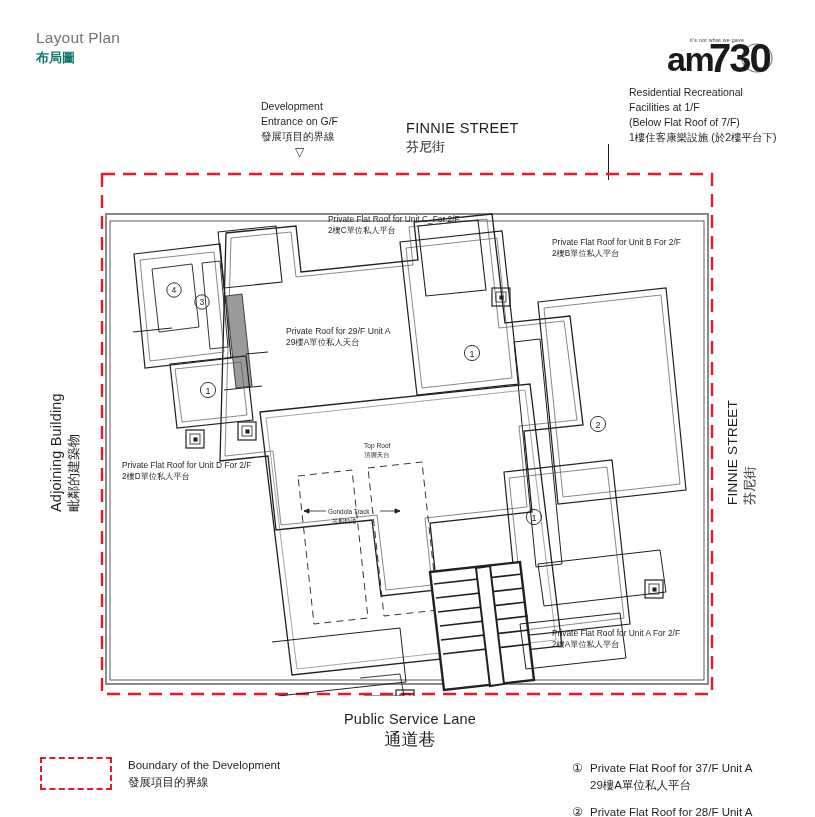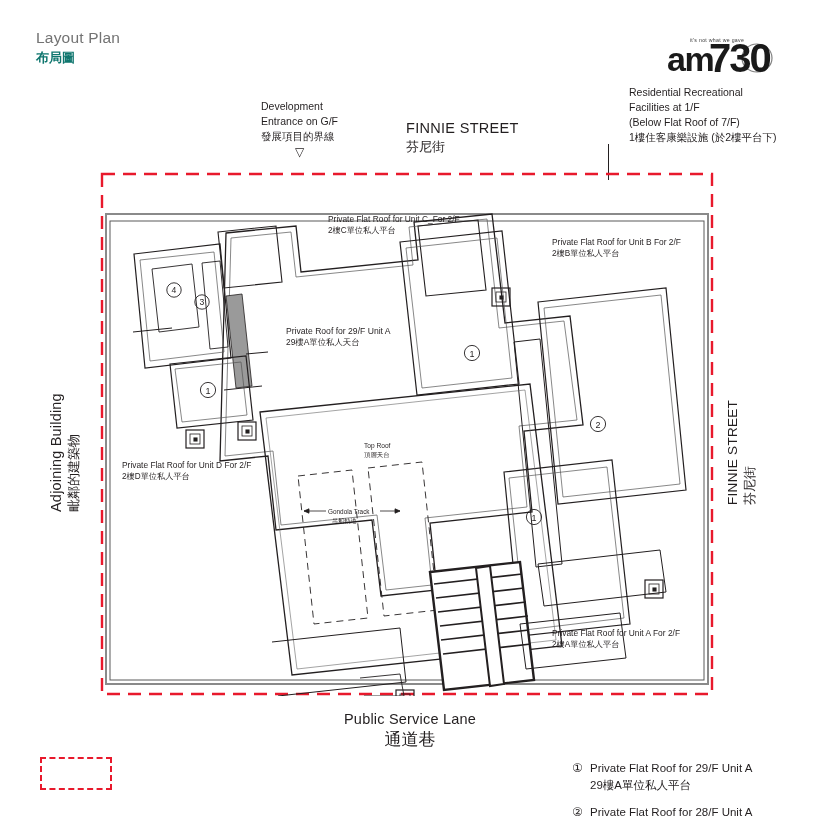--- a/index.html
+++ b/index.html
@@ -357,27 +357,31 @@
       <g>
         <circle cx="434" cy="345" r="7.6" fill="none" stroke="#231f20" stroke-width="0.9"></circle>
         <text x="434" y="348.6" font-size="9" text-anchor="middle">1</text>
       </g>
     </g>
   </svg>
 </div>
 
 <div class="abs" id="legend-boundary">
   <div id="legend-boundary-swatch"></div>
+  <div id="legend-boundary-text">
+    <div>Boundary of the Development</div>
+    <div>發展項目的界線</div>
+  </div>
 </div>
 
 <div class="abs" id="legend-notes">
   <div class="legend-note">
     <span class="num">①</span>
     <span class="txt">
-      <span>Private Flat Roof for 29/F Unit A</span><br>
+      <span>Private Flat Roof for 37/F Unit A</span><br>
       <span>29樓A單位私人平台</span>
     </span>
   </div>
   <div class="legend-note">
     <span class="num">②</span>
     <span class="txt">
       <span>Private Flat Roof for 28/F Unit A</span>
     </span>
   </div>
 </div>

